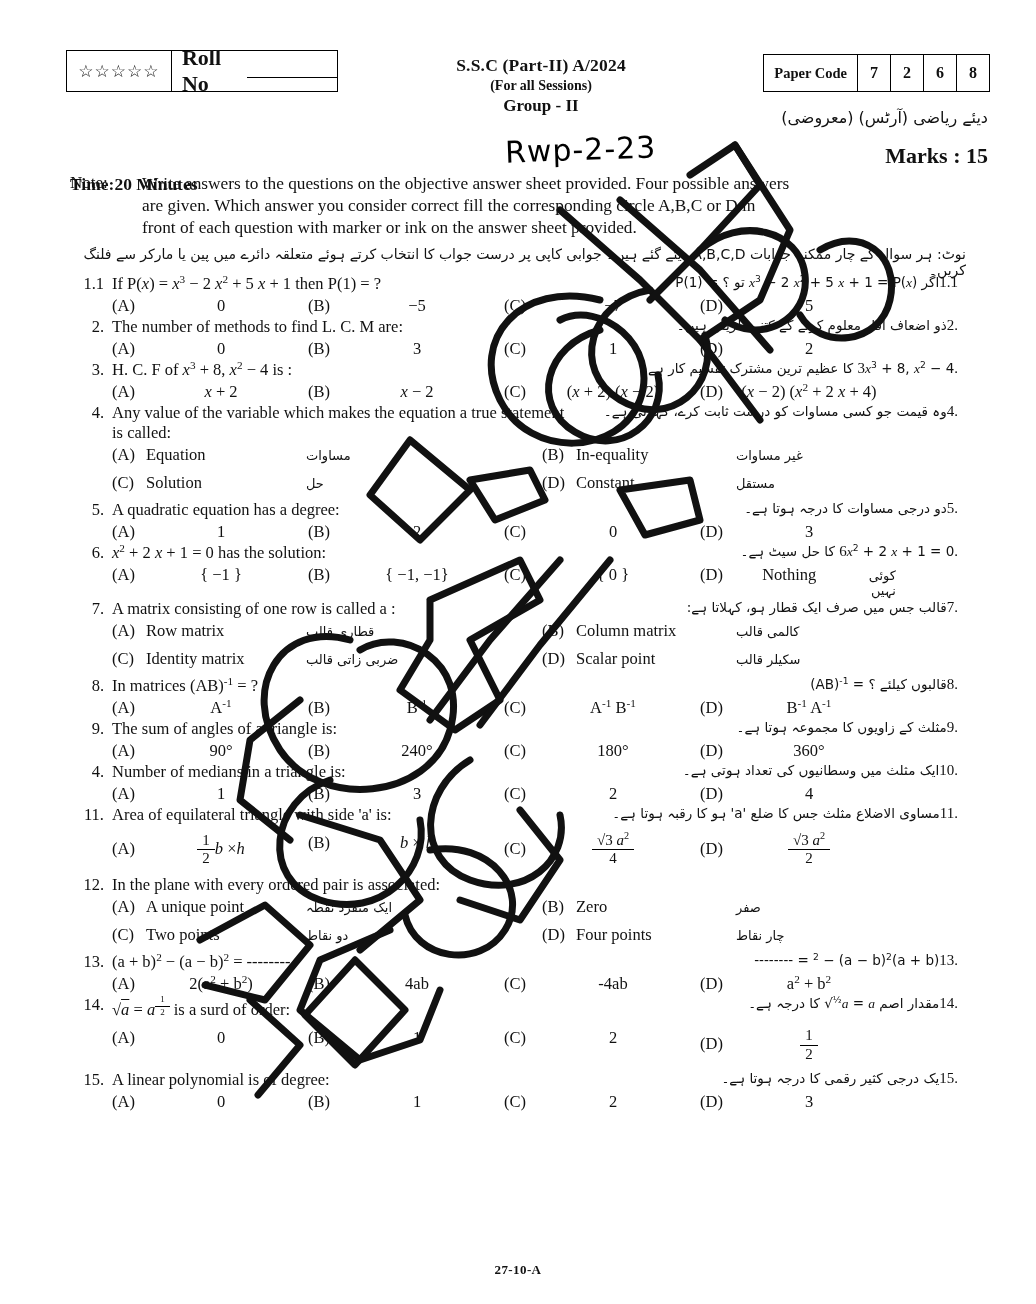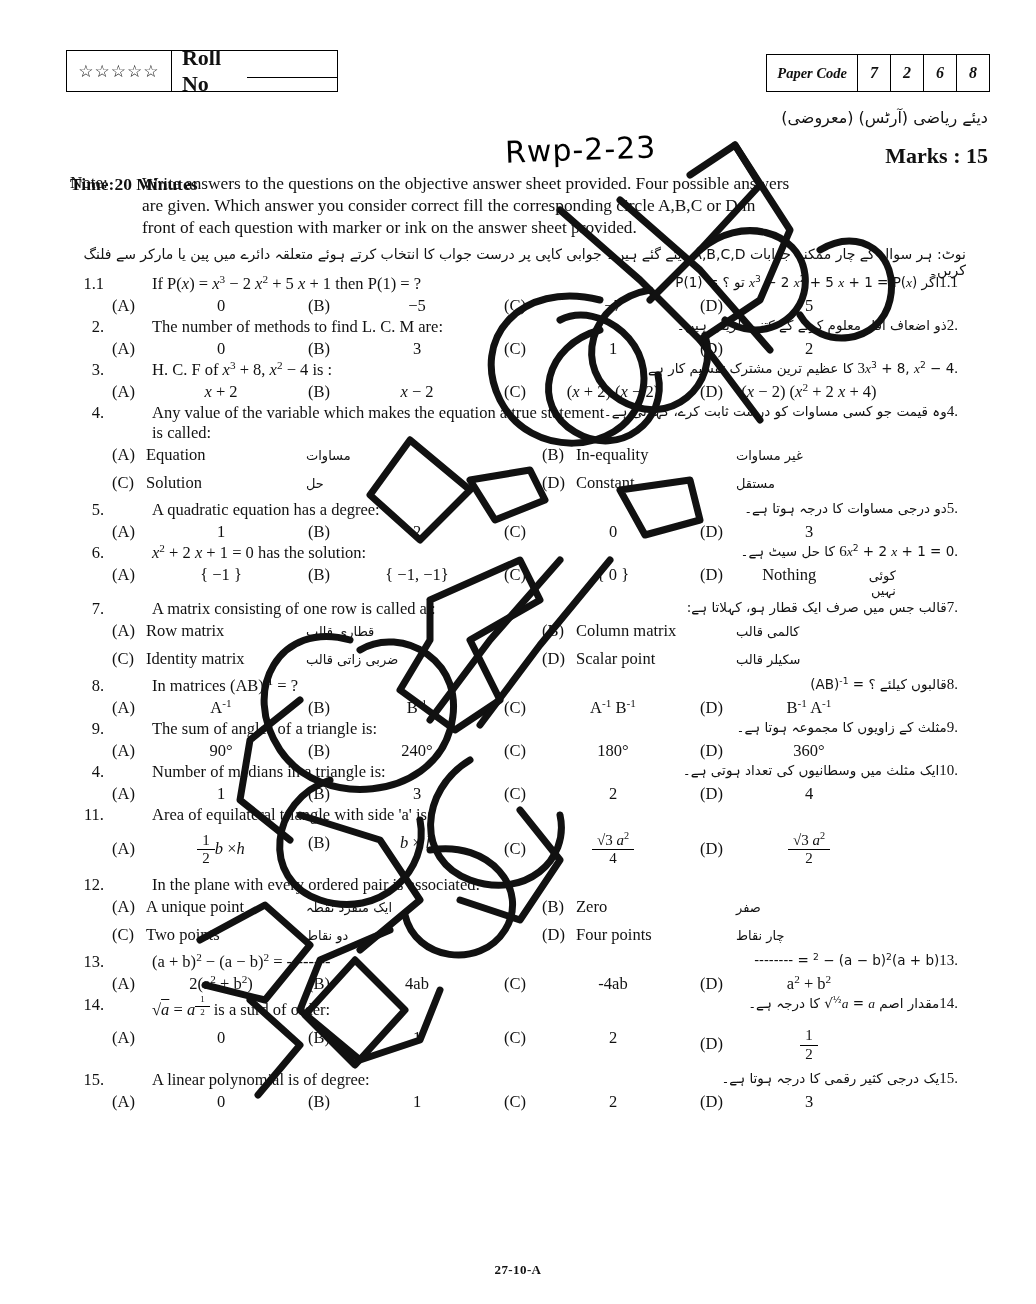--- a/index.html
+++ b/index.html
@@ -38,21 +38,21 @@
   .centerhdr .l3{font-weight:bold;font-size:17px;margin-top:1px;}
 
   .handwrite{
     position:absolute;left:505px;top:132px;
     font-family:"DejaVu Sans", sans-serif;font-size:30px;font-weight:500;
     letter-spacing:1px;transform:rotate(-2deg);color:#000;
   }
 
   .codebox{
     position:absolute;right:46px;top:54px;height:36px;
-    border:1.5px solid #000;display:flex;align-items:stretch;font-style:italic;
+    border:1.5px solid #000;display:flex;align-items:stretch;
   }
   .codebox .lbl{padding:0 10px;display:flex;align-items:center;font-weight:bold;font-size:14.5px;
     border-right:1.5px solid #000;}
   .codebox .dg{width:32px;display:flex;align-items:center;justify-content:center;
     font-weight:bold;font-size:16px;border-right:1.5px solid #000;}
   .codebox .dg:last-child{border-right:none;}
 
   .urdu-subject{
     position:absolute;right:48px;top:108px;font-size:16px;direction:rtl;
     font-family:"DejaVu Sans", sans-serif;
@@ -68,21 +68,21 @@
   .note .urdu{
     text-align:right;direction:rtl;font-size:14px;margin-top:7px;padding-right:4px;
     font-family:"DejaVu Sans", sans-serif;
   }
 
   
   .qlist{position:absolute;left:66px;top:274px;width:906px;}
   .q{position:relative;margin-bottom:1px;}
   .qhead{display:flex;align-items:flex-start;}
   .qnum{width:38px;flex:none;text-align:right;padding-right:8px;font-size:16.5px;}
-  .qtext{flex:1;font-size:16.5px;line-height:1.2;margin-left:40px;}
+  .qtext{flex:1;font-size:16.5px;line-height:1.2;}
   .qurdu{
     position:absolute;right:0;top:0;direction:rtl;font-size:13.5px;
     font-family:"DejaVu Sans", sans-serif;white-space:nowrap;
   }
   .qurdu .unum{font-family:"Liberation Serif",serif;font-size:15px;margin-right:14px;}
 
   
   .opts{display:flex;padding-left:46px;margin-top:2px;}
   .opt{display:flex;align-items:baseline;font-size:16.5px;}
   .opt .ol{width:34px;flex:none;}
@@ -127,20 +127,25 @@
     <div class="rollbox">
       <div class="stars">☆☆☆☆☆</div>
       <div class="rollno">
         <span>Roll No</span>
         <span class="ul"></span>
       </div>
     </div>
 
     <div class="timeline">Time:20 Minutes</div>
 
+    <div class="centerhdr">
+      <div class="l1">S.S.C  (Part-II) A/2024</div>
+      <div class="l2">(For all Sessions)</div>
+      <div class="l3">Group - II</div>
+    </div>
 
     <div class="handwrite">Rwp-2-23</div>
 
     <div class="codebox">
       <div class="lbl">Paper Code</div>
       <div class="dg">7</div>
       <div class="dg">2</div>
       <div class="dg">6</div>
       <div class="dg">8</div>
     </div>
@@ -422,20 +427,21 @@
           <div class="opt">
             <span class="ol">(D)</span>
             <span class="ov">4</span>
           </div>
         </div>
       </div>
       <div class="q">
         <div class="qhead">
           <div class="qnum">11.</div>
           <div class="qtext">Area of equilateral triangle with side 'a' is:</div>
+          <div class="qurdu"><span class="unum">.11</span>مساوی الاضلاع مثلث جس کا ضلع 'a' ہو کا رقبہ ہوتا ہے۔</div>
         </div>
         <div class="opts opts4" style="margin-top: 8px; margin-bottom: 8px;">
           <div class="opt">
             <span class="ol">(A)</span>
             <span class="ov"><span class="frac"><span class="n">1</span><span class="d">2</span></span><i class="v">b</i> ×<i class="v">h</i></span>
           </div>
           <div class="opt">
             <span class="ol">(B)</span>
             <span class="ov"><i class="v">b</i> × <i class="v">h</i></span>
           </div>

